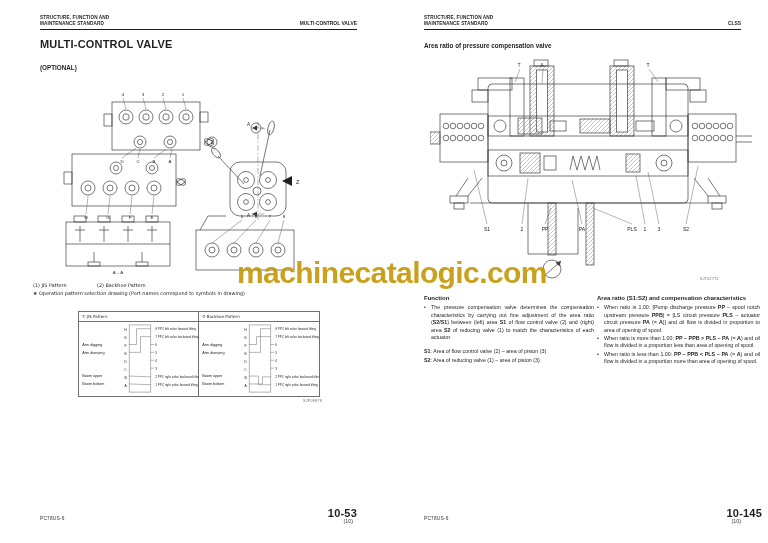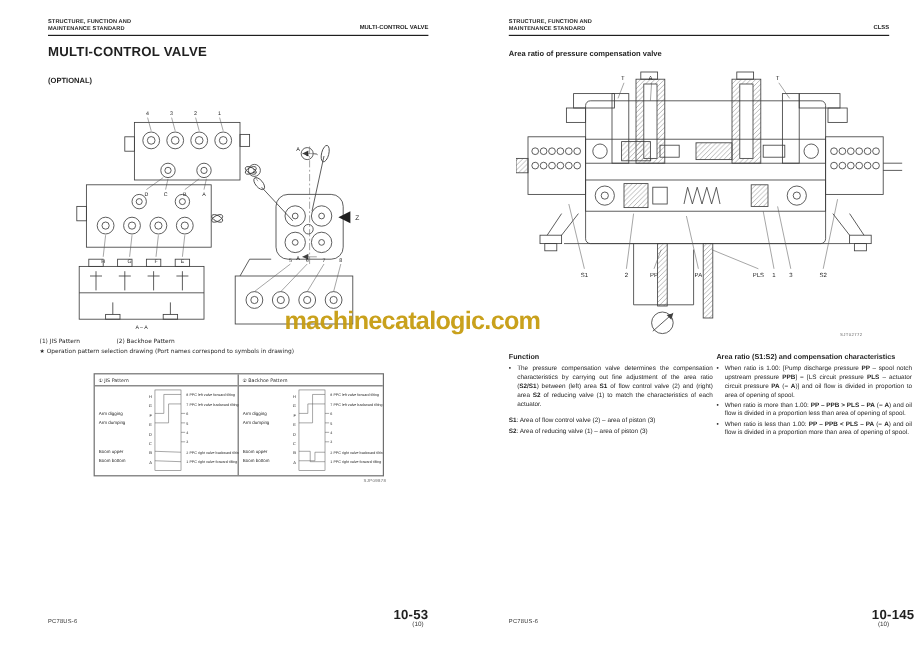--- a/index.html
+++ b/index.html
@@ -42,21 +42,21 @@
   .s-defs { margin-top:7px; }
   .ratio-item { display:flex; margin-bottom:1px; }
   .ratio-item .bm { width:7px; flex:none; font-size:5.3px; }
   .ratio-item .bm::before { content:"•"; }
   .ratio-item .txt { font-size:5.3px; text-align:justify; flex:1; }
   .b { font-weight:bold; }
   .footer-model { font-size:4.8px; letter-spacing:.2px; color:#333; }
   .pageno { font-size:11px; font-weight:bold; letter-spacing:.2px; text-align:right; }
   .pageno-sub { font-size:5.3px; color:#333; text-align:right; }
   .watermark {
-    font-size:21px; font-weight:bold; letter-spacing:-0.6px;
+    font-size:30px; font-weight:bold; letter-spacing:-0.6px;
     color:#c79c10; opacity:.95; white-space:nowrap; z-index:30;
   }
 </style>
 </head>
 <body>
 
 <div class="abs hd-left" style="left:40px; top:15px;">
   <div>STRUCTURE, FUNCTION AND</div>
   <div>MAINTENANCE STANDARD</div>
 </div>

